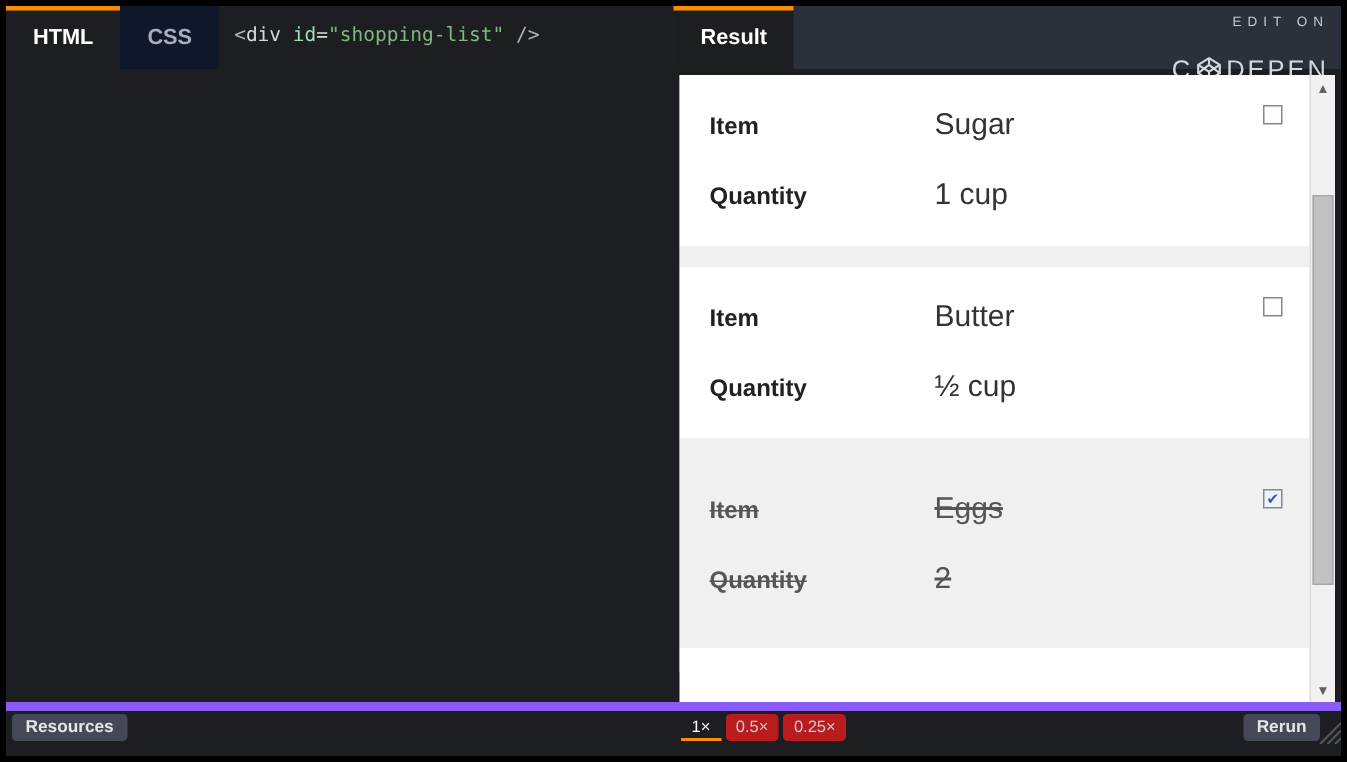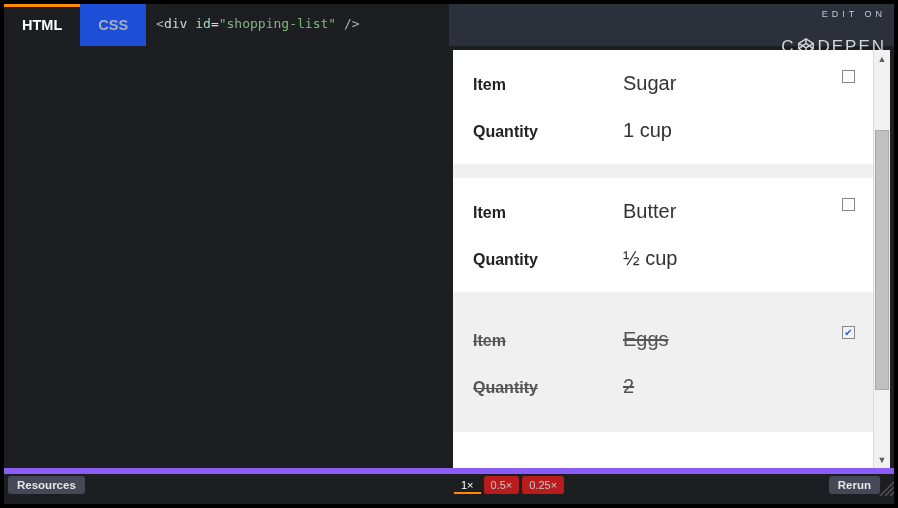--- a/index.html
+++ b/index.html
@@ -44,21 +44,21 @@
     .tab {
       height: 42px;
       padding: 0 18px;
       display: flex;
       align-items: center;
       color: #aaaebc;
       font-size: 14.5px;
       font-weight: 600;
       cursor: pointer;
       position: relative;
-      background: #1d4ed8;
+      background: #0f172a;
     }
     .tab.active {
       background: #1d1e22;
       color: #fff;
     }
     .tab.active::before {
       content: "";
       position: absolute;
       top: 0; left: 0; right: 0;
       height: 3px;
@@ -272,20 +272,21 @@
     <div class="editor-col">
       <div class="tabs">
         <div class="tab active">HTML</div>
         <div class="tab">CSS</div>
       </div>
       <div class="code-area"><span class="tok-punc">&lt;</span><span class="tok-tag">div</span> <span class="tok-attr">id</span><span class="tok-eq">=</span><span class="tok-str">"shopping-list"</span><span class="tok-punc"> /&gt;</span></div>
     </div>
 
     <div class="result-col">
       <div class="result-tabs">
+        <div class="tab active">Result</div>
         <div class="codepen-badge">
           <div class="edit-on">EDIT ON</div>
           <div class="codepen-logo">
             <span class="codepen-word">C</span>
             <svg class="cube" viewBox="0 0 100 100" fill="none" stroke="#d5d7de" stroke-width="8">
               <path d="M50 10 L90 35 L90 65 L50 90 L10 65 L10 35 Z"></path>
               <path d="M50 10 L50 35 M90 35 L50 60 L10 35 M50 60 L50 90 M10 65 L50 35 L90 65"></path>
             </svg>
             <span class="codepen-word">DEPEN</span>
           </div>

